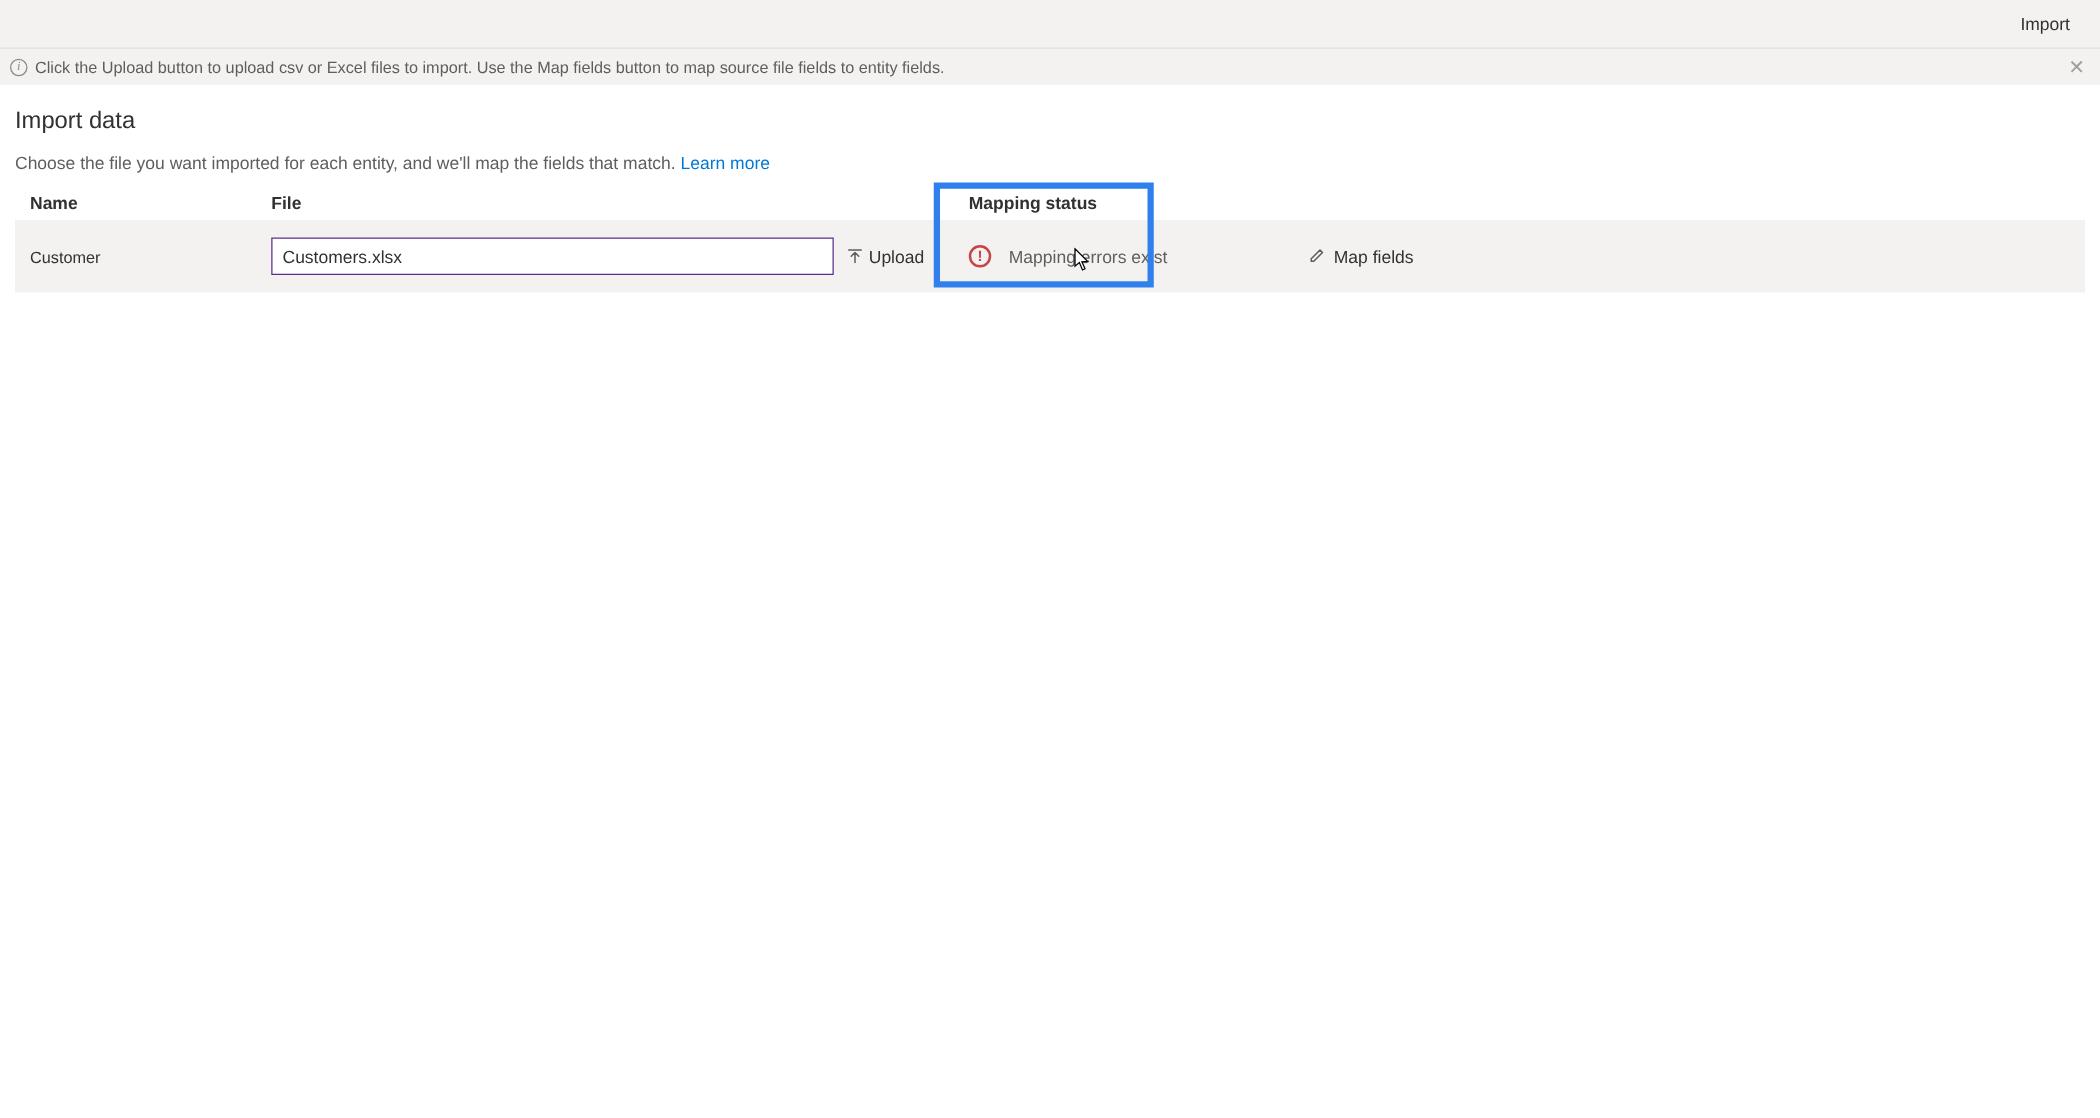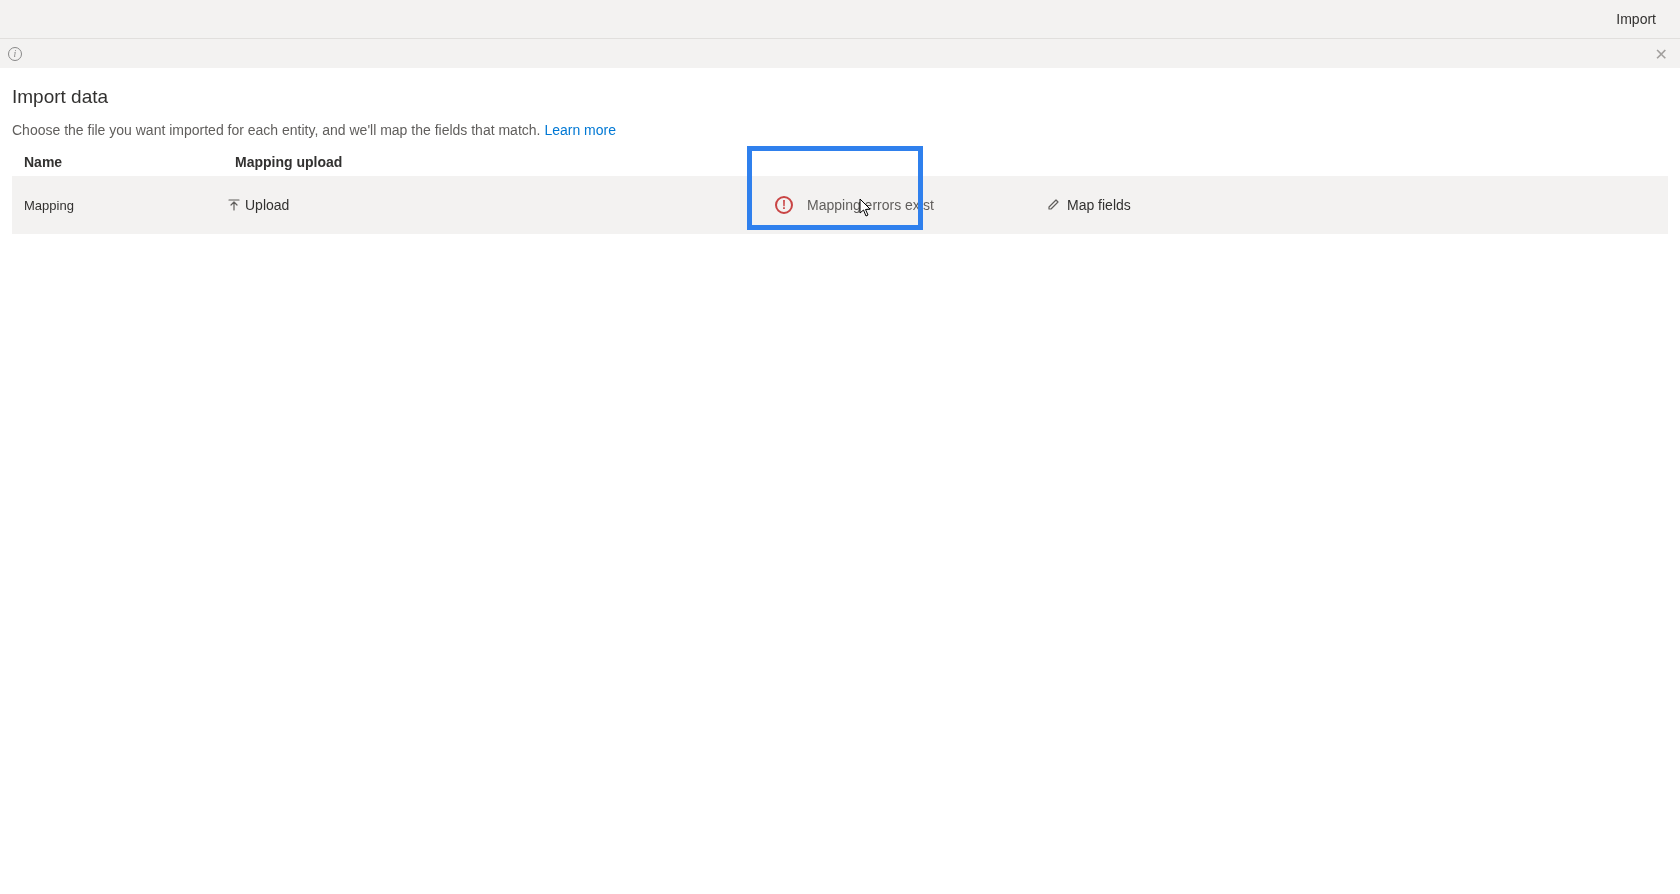--- a/index.html
+++ b/index.html
@@ -164,40 +164,43 @@
 </style>
 </head>
 <body>
 
 <div class="top-bar">
   <span class="import-btn">Import</span>
 </div>
 
 <div class="info-bar">
   <span class="info-icon">i</span>
+  <span>Click the Upload button to upload csv or Excel files to import. Use the Map fields button to map source file fields to entity fields.</span>
   <span class="close-btn">✕</span>
 </div>
 
 <div class="content">
   <div class="page-title">Import data</div>
   <div class="desc">
     <span>Choose the file you want imported for each entity, and we'll map the fields that match. </span><a>Learn more</a>
   </div>
 
   <div class="grid" style="position:relative;">
 
     <div class="header-row">
       <div class="col-name h">Name</div>
-      <div class="col-mapping h">Mapping upload</div>
+      <div class="col-file h">File</div>
+      <div class="col-mapping h">Mapping status</div>
       <div class="col-mapfields h"></div>
     </div>
 
     <div class="data-row">
-      <div class="col-name" style="font-size:13px; color:#323130;">Mapping</div>
+      <div class="col-name" style="font-size:13px; color:#323130;">Customer</div>
       <div class="col-file" style="display:flex; align-items:center;">
+        <input class="file-input" type="text" value="Customers.xlsx" style="">
         <span class="upload-btn">
           <svg width="14" height="14" viewBox="0 0 14 14">
             <path d="M7 11 V3 M7 3 L4 6 M7 3 L10 6 M2 1 H12" stroke="#605e5c" stroke-width="1.2" fill="none" stroke-linecap="round"></path>
           </svg>
           <span>Upload</span>
         </span>
       </div>
       <div class="col-mapping">
         <div class="status-cell">
           <span class="status-icon">!</span>

